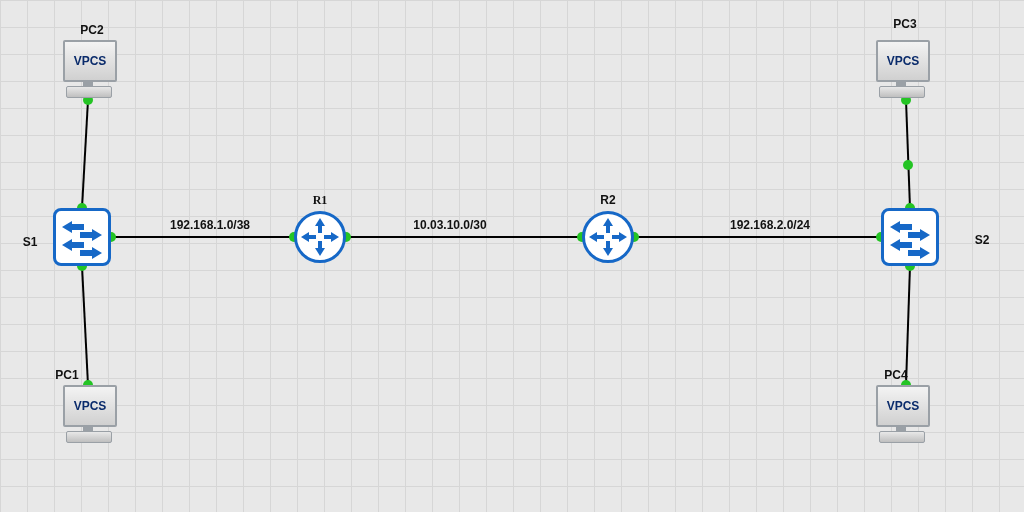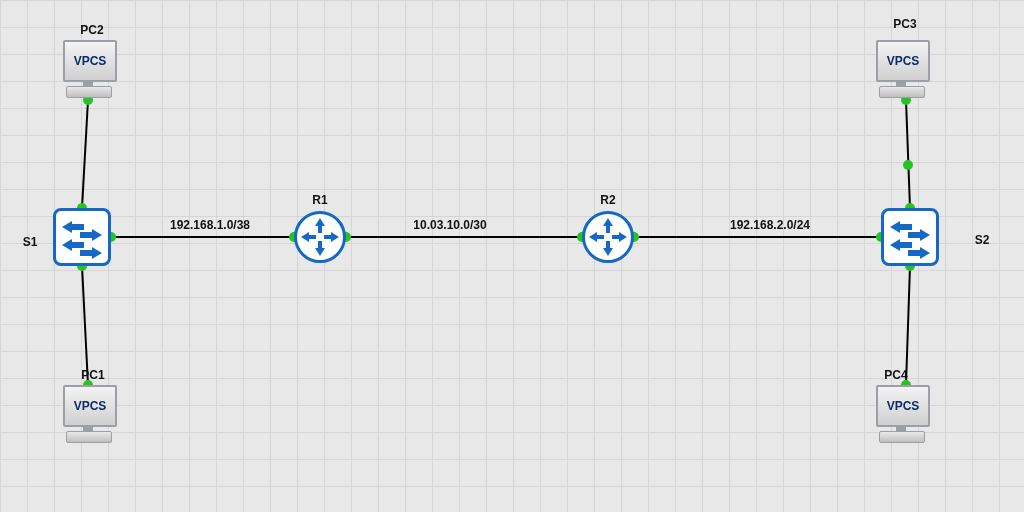--- a/index.html
+++ b/index.html
@@ -130,27 +130,27 @@
     <svg viewBox="0 0 46 46">
       <g class="arrow-fill">
         <polygon points="23,4 28,12 25,12 25,19 21,19 21,12 18,12"></polygon>
         <polygon points="23,42 18,34 21,34 21,27 25,27 25,34 28,34"></polygon>
         <polygon points="4,23 12,18 12,21 19,21 19,25 12,25 12,28"></polygon>
         <polygon points="42,23 34,28 34,25 27,25 27,21 34,21 34,18"></polygon>
       </g>
     </svg>
   </div>
 
-  <div class="node-label" id="label-pc1" style="left: 93px; top: 375px;">PC1</div>
+  <div class="node-label" id="label-pc1" style="left: 67px; top: 375px;">PC1</div>
   <div class="node-label" id="label-pc2" style="left: 92px; top: 30px;">PC2</div>
   <div class="node-label" id="label-pc3" style="left: 905px; top: 24px;">PC3</div>
   <div class="node-label" id="label-pc4" style="left: 896px; top: 375px;">PC4</div>
   <div class="node-label" id="label-s1" style="left: 30px; top: 242px;">S1</div>
   <div class="node-label" id="label-s2" style="left: 982px; top: 240px;">S2</div>
-  <div class="node-label" id="label-r1" style="left: 320px; top: 200px;">R1</div>
+  <div class="node-label" id="label-r1" style="left: 320px; top: 200px; font-family: Liberation Serif, serif;">R1</div>
   <div class="node-label" id="label-r2" style="left: 608px; top: 200px;">R2</div>
 
   <div id="link-labels">
       <div class="link-label" style="left: 210px; top: 225px;">192.168.1.0/38</div>
       <div class="link-label" style="left: 450px; top: 225px;">10.03.10.0/30</div>
       <div class="link-label" style="left: 770px; top: 225px;">192.168.2.0/24</div>
     </div>
 </div>
 
 </body></html>

